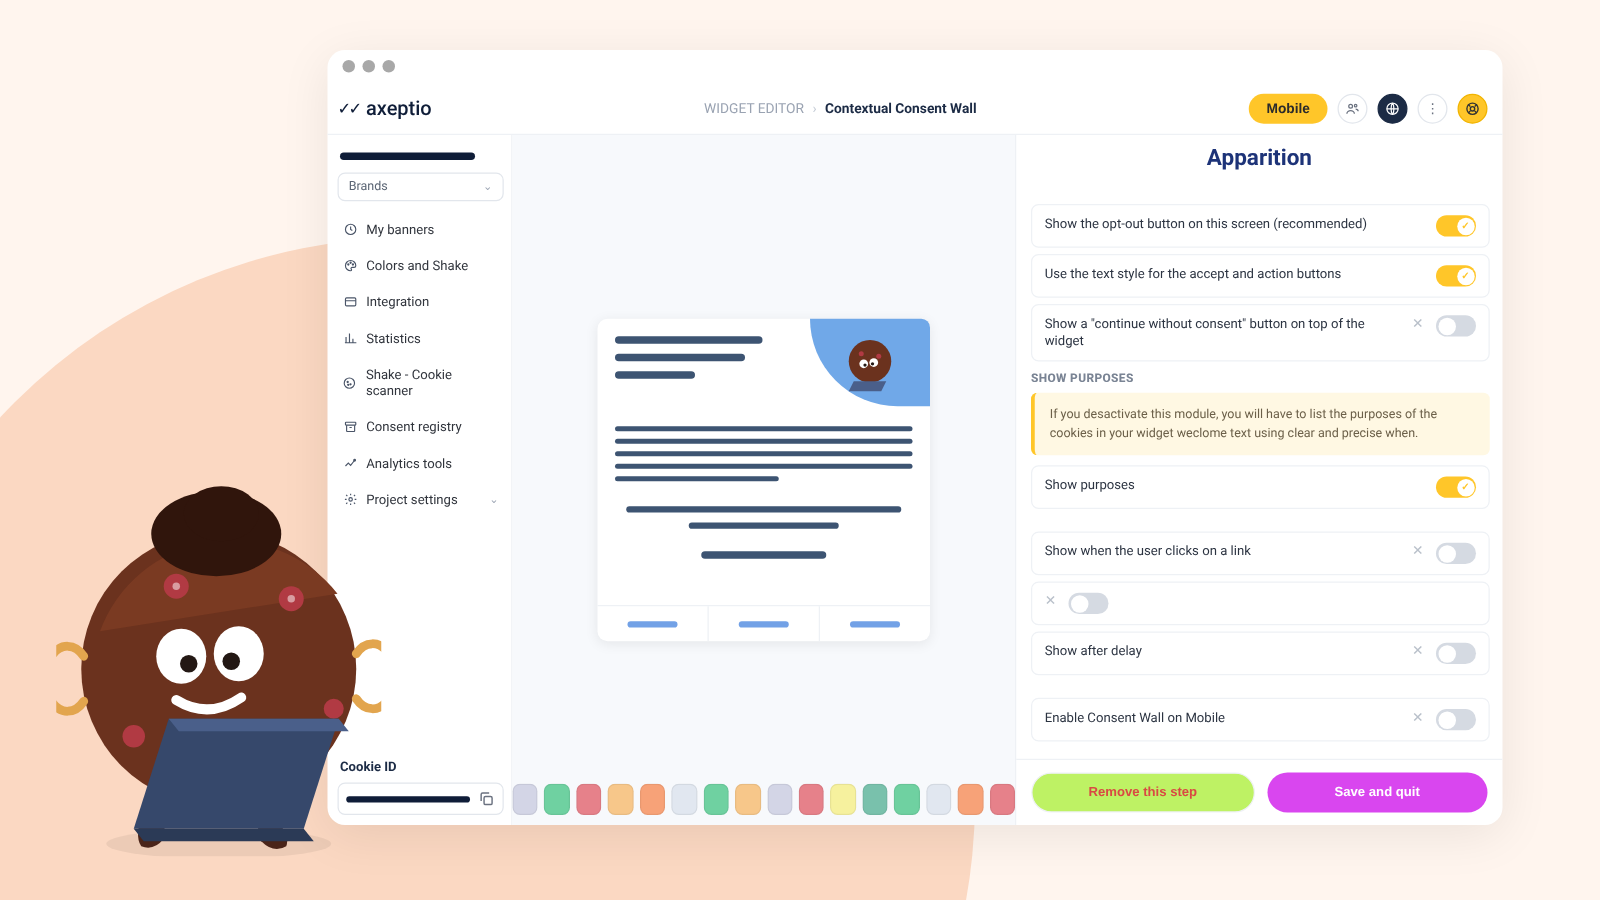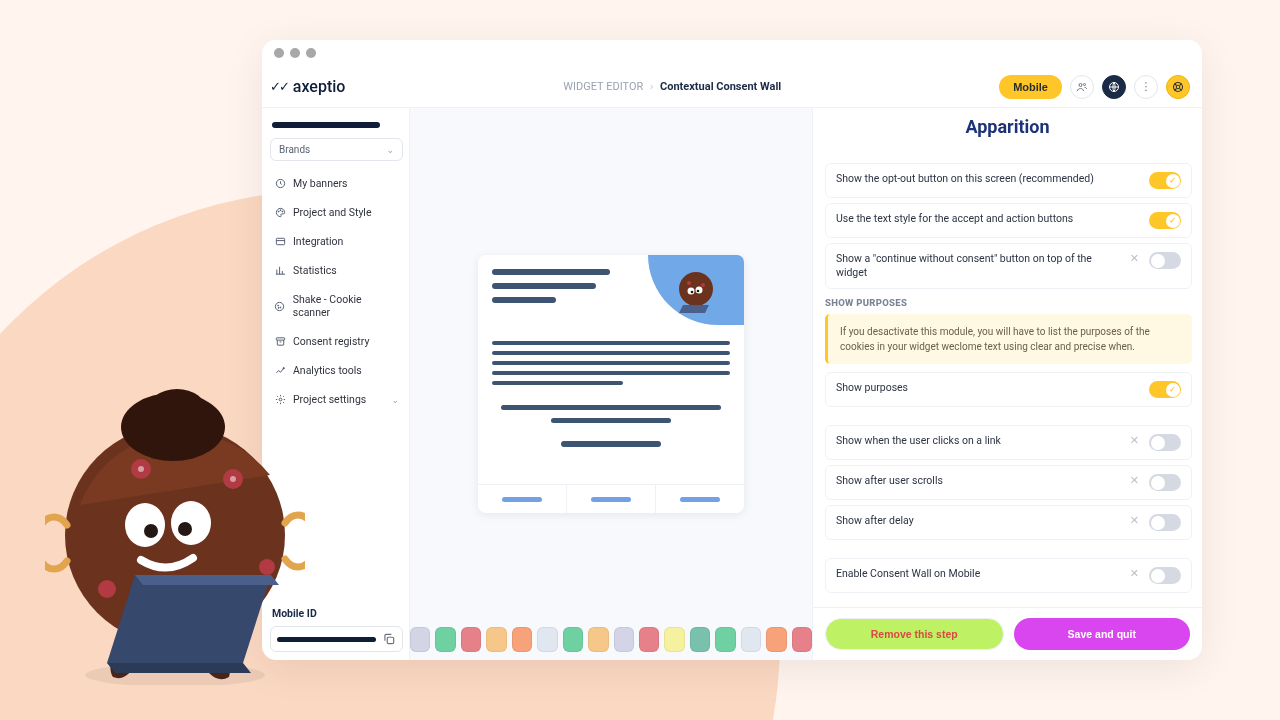--- a/index.html
+++ b/index.html
@@ -267,21 +267,21 @@
       </div>
       <div class="nav-item">
         <span class="nav-icon">
             <svg width="11" height="11" viewBox="0 0 24 24" fill="none" stroke="currentColor" stroke-width="2">
               <path d="M12 3a9 9 0 100 18c2 0 2-2 1-3s0-3 2-3h3a3 3 0 003-3 9 9 0 00-9-9z"></path>
               <circle cx="8" cy="10" r="1" fill="currentColor"></circle>
               <circle cx="12" cy="7" r="1" fill="currentColor"></circle>
               <circle cx="16" cy="10" r="1" fill="currentColor"></circle>
             </svg>
           </span>
-        <span>Project and Style</span>
+        <span>Colors and Shake</span>
       </div>
       <div class="nav-item">
         <span class="nav-icon">
             <svg width="11" height="11" viewBox="0 0 24 24" fill="none" stroke="currentColor" stroke-width="2">
               <rect x="3" y="5" width="18" height="14" rx="2"></rect>
               <path d="M3 10h18"></path>
             </svg>
           </span>
         <span>Integration</span>
       </div>
@@ -327,21 +327,21 @@
             <svg width="11" height="11" viewBox="0 0 24 24" fill="none" stroke="currentColor" stroke-width="2">
               <circle cx="12" cy="12" r="3"></circle>
               <path d="M12 2v3M12 19v3M4.2 4.2l2.1 2.1M17.7 17.7l2.1 2.1M2 12h3M19 12h3M4.2 19.8l2.1-2.1M17.7 6.3l2.1-2.1"></path>
             </svg>
           </span>
         <span>Project settings</span>
         <span class="chev-right">⌄</span>
       </div>
 
       <div class="sidebar-spacer"></div>
-      <div class="project-id-label">Mobile ID</div>
+      <div class="project-id-label">Cookie ID</div>
       <div class="project-id-box">
         <div class="project-id-value"></div>
         <svg class="copy-icon" viewBox="0 0 24 24" fill="none" stroke="currentColor" stroke-width="2">
             <rect x="9" y="9" width="11" height="11" rx="2"></rect>
             <path d="M5 15V6a2 2 0 012-2h9"></path>
           </svg>
       </div>
     </div>
 
     <div class="canvas">
@@ -442,21 +442,20 @@
         </div>
 
         <div class="toggle-row">
           <span class="label">Show when the user clicks on a link</span>
           <span class="x-mark">✕</span>
           <span class="toggle">
               <span class="knob"></span>
             </span>
         </div>
         <div class="toggle-row">
-          <span class="label">Show after user scrolls</span>
           <span class="x-mark">✕</span>
           <span class="toggle">
               <span class="knob"></span>
             </span>
         </div>
         <div class="toggle-row" style="margin-bottom:18px">
           <span class="label">Show after delay</span>
           <span class="x-mark">✕</span>
           <span class="toggle">
               <span class="knob"></span>

